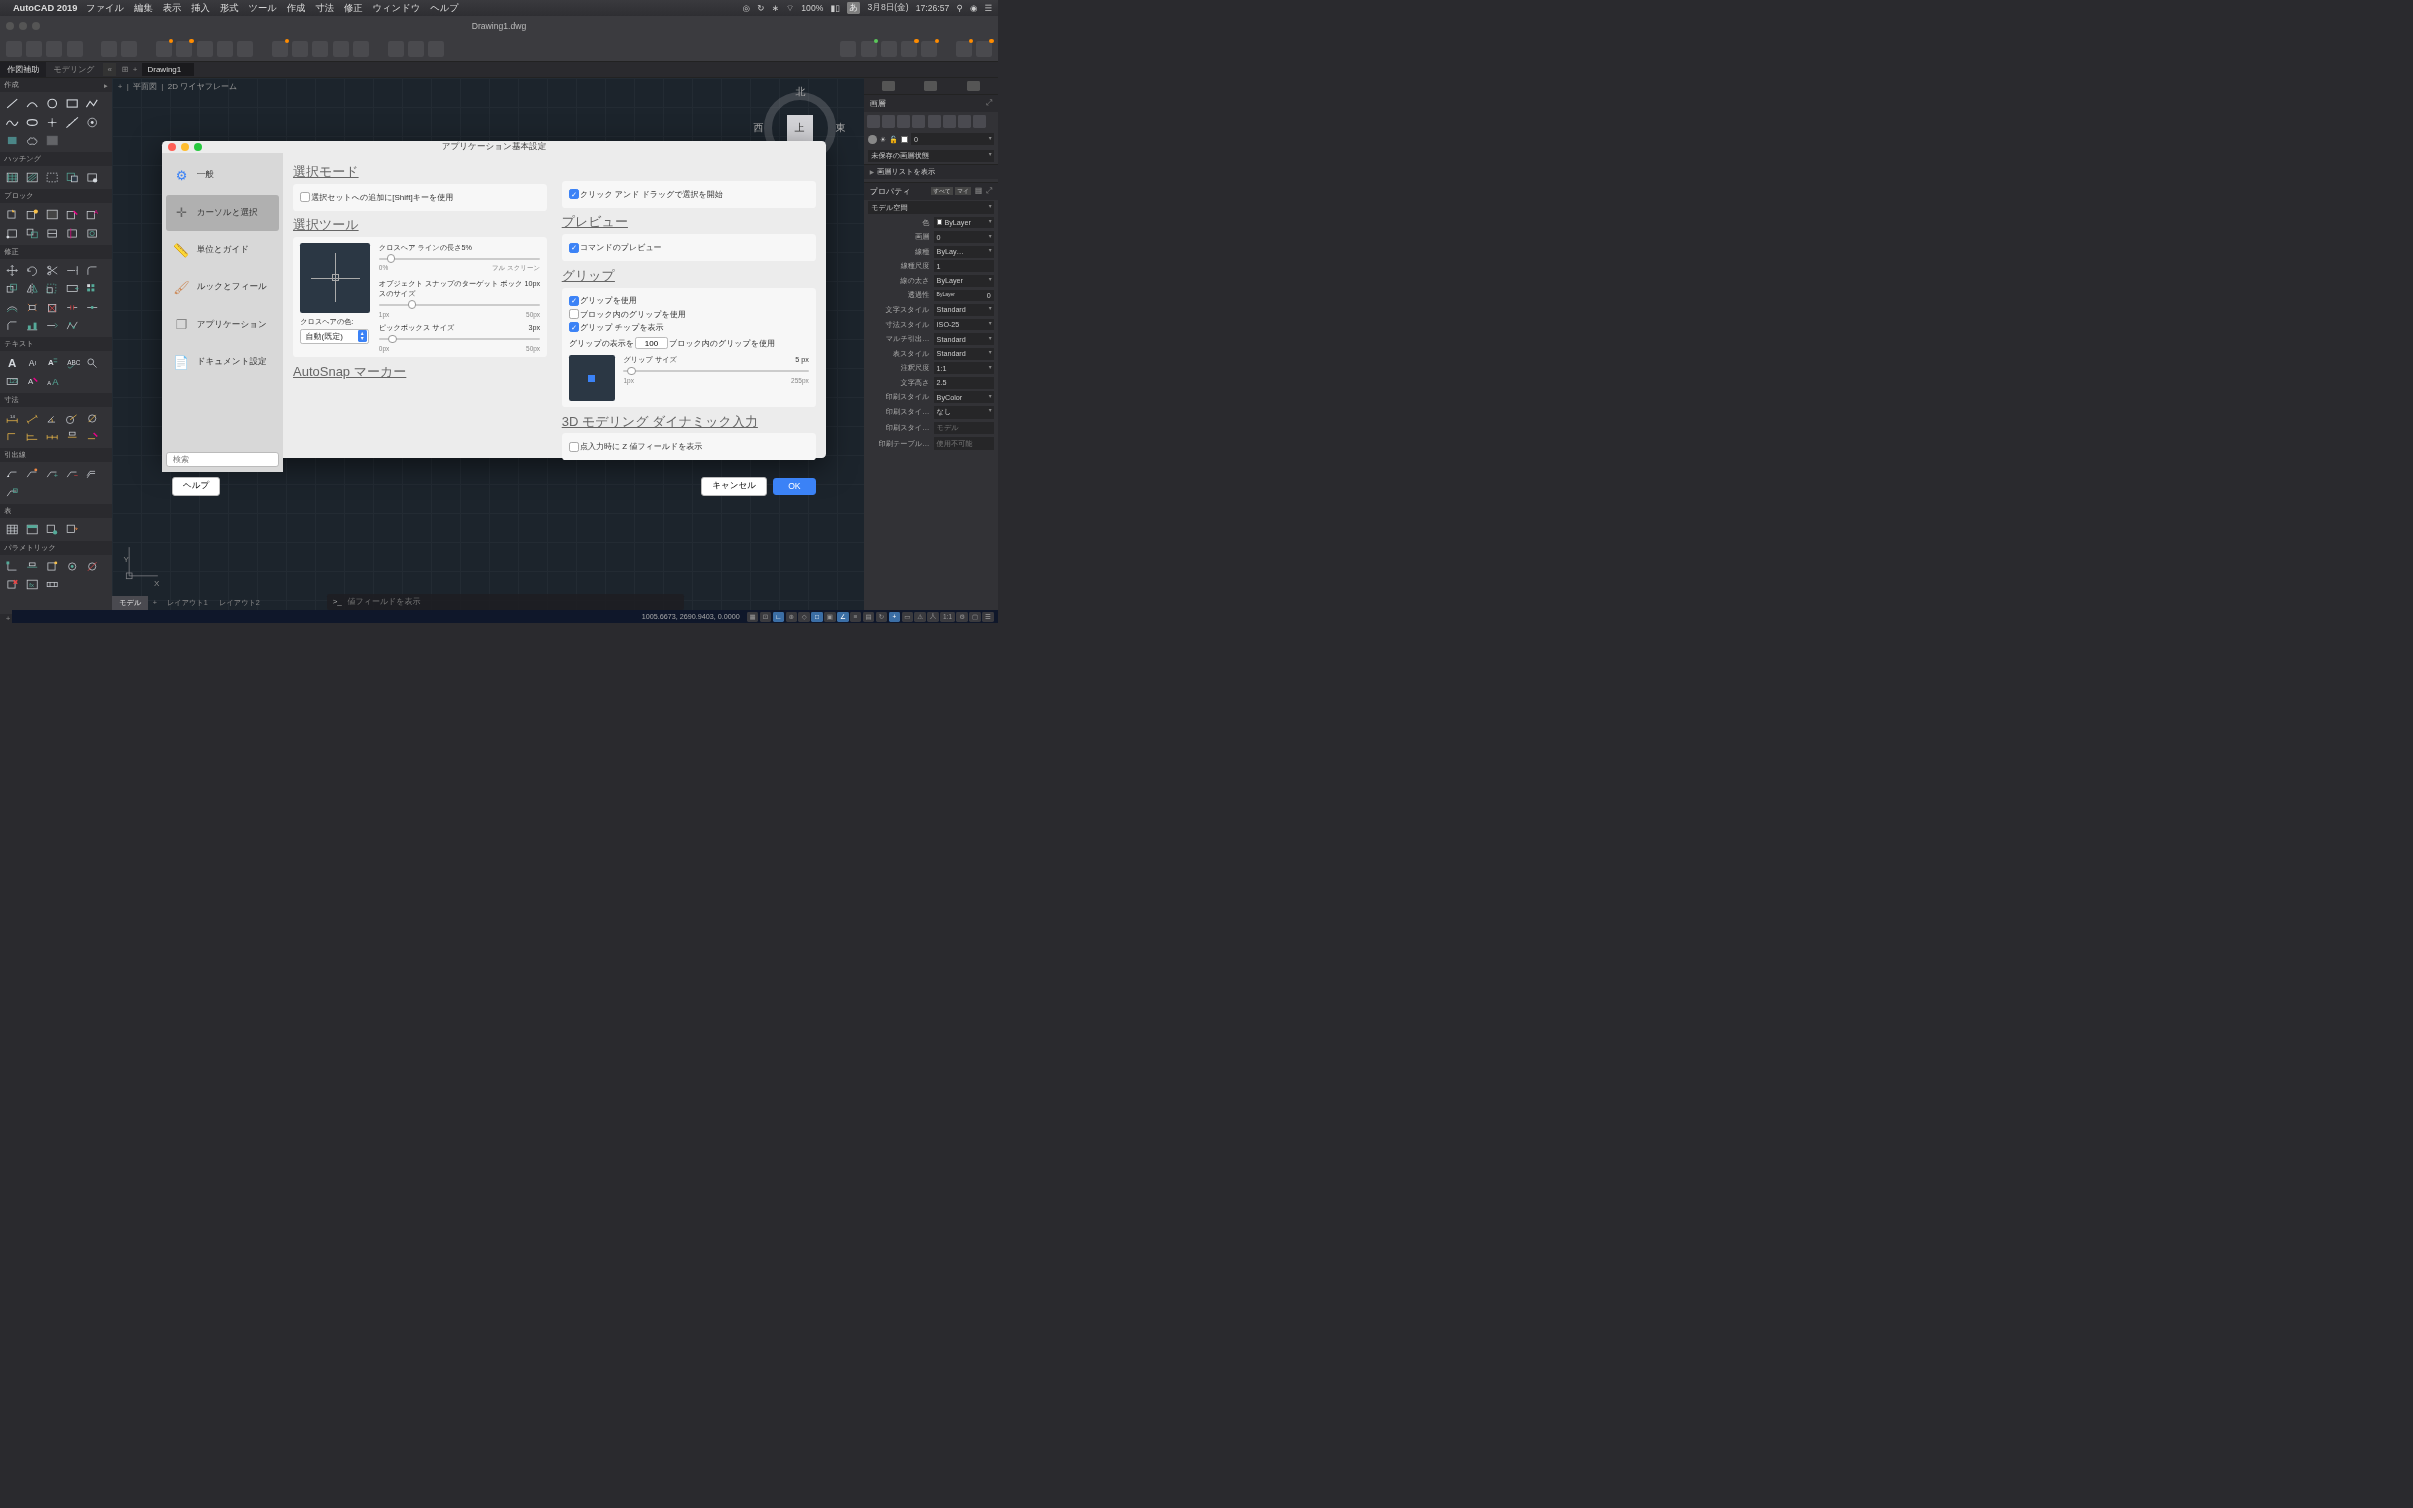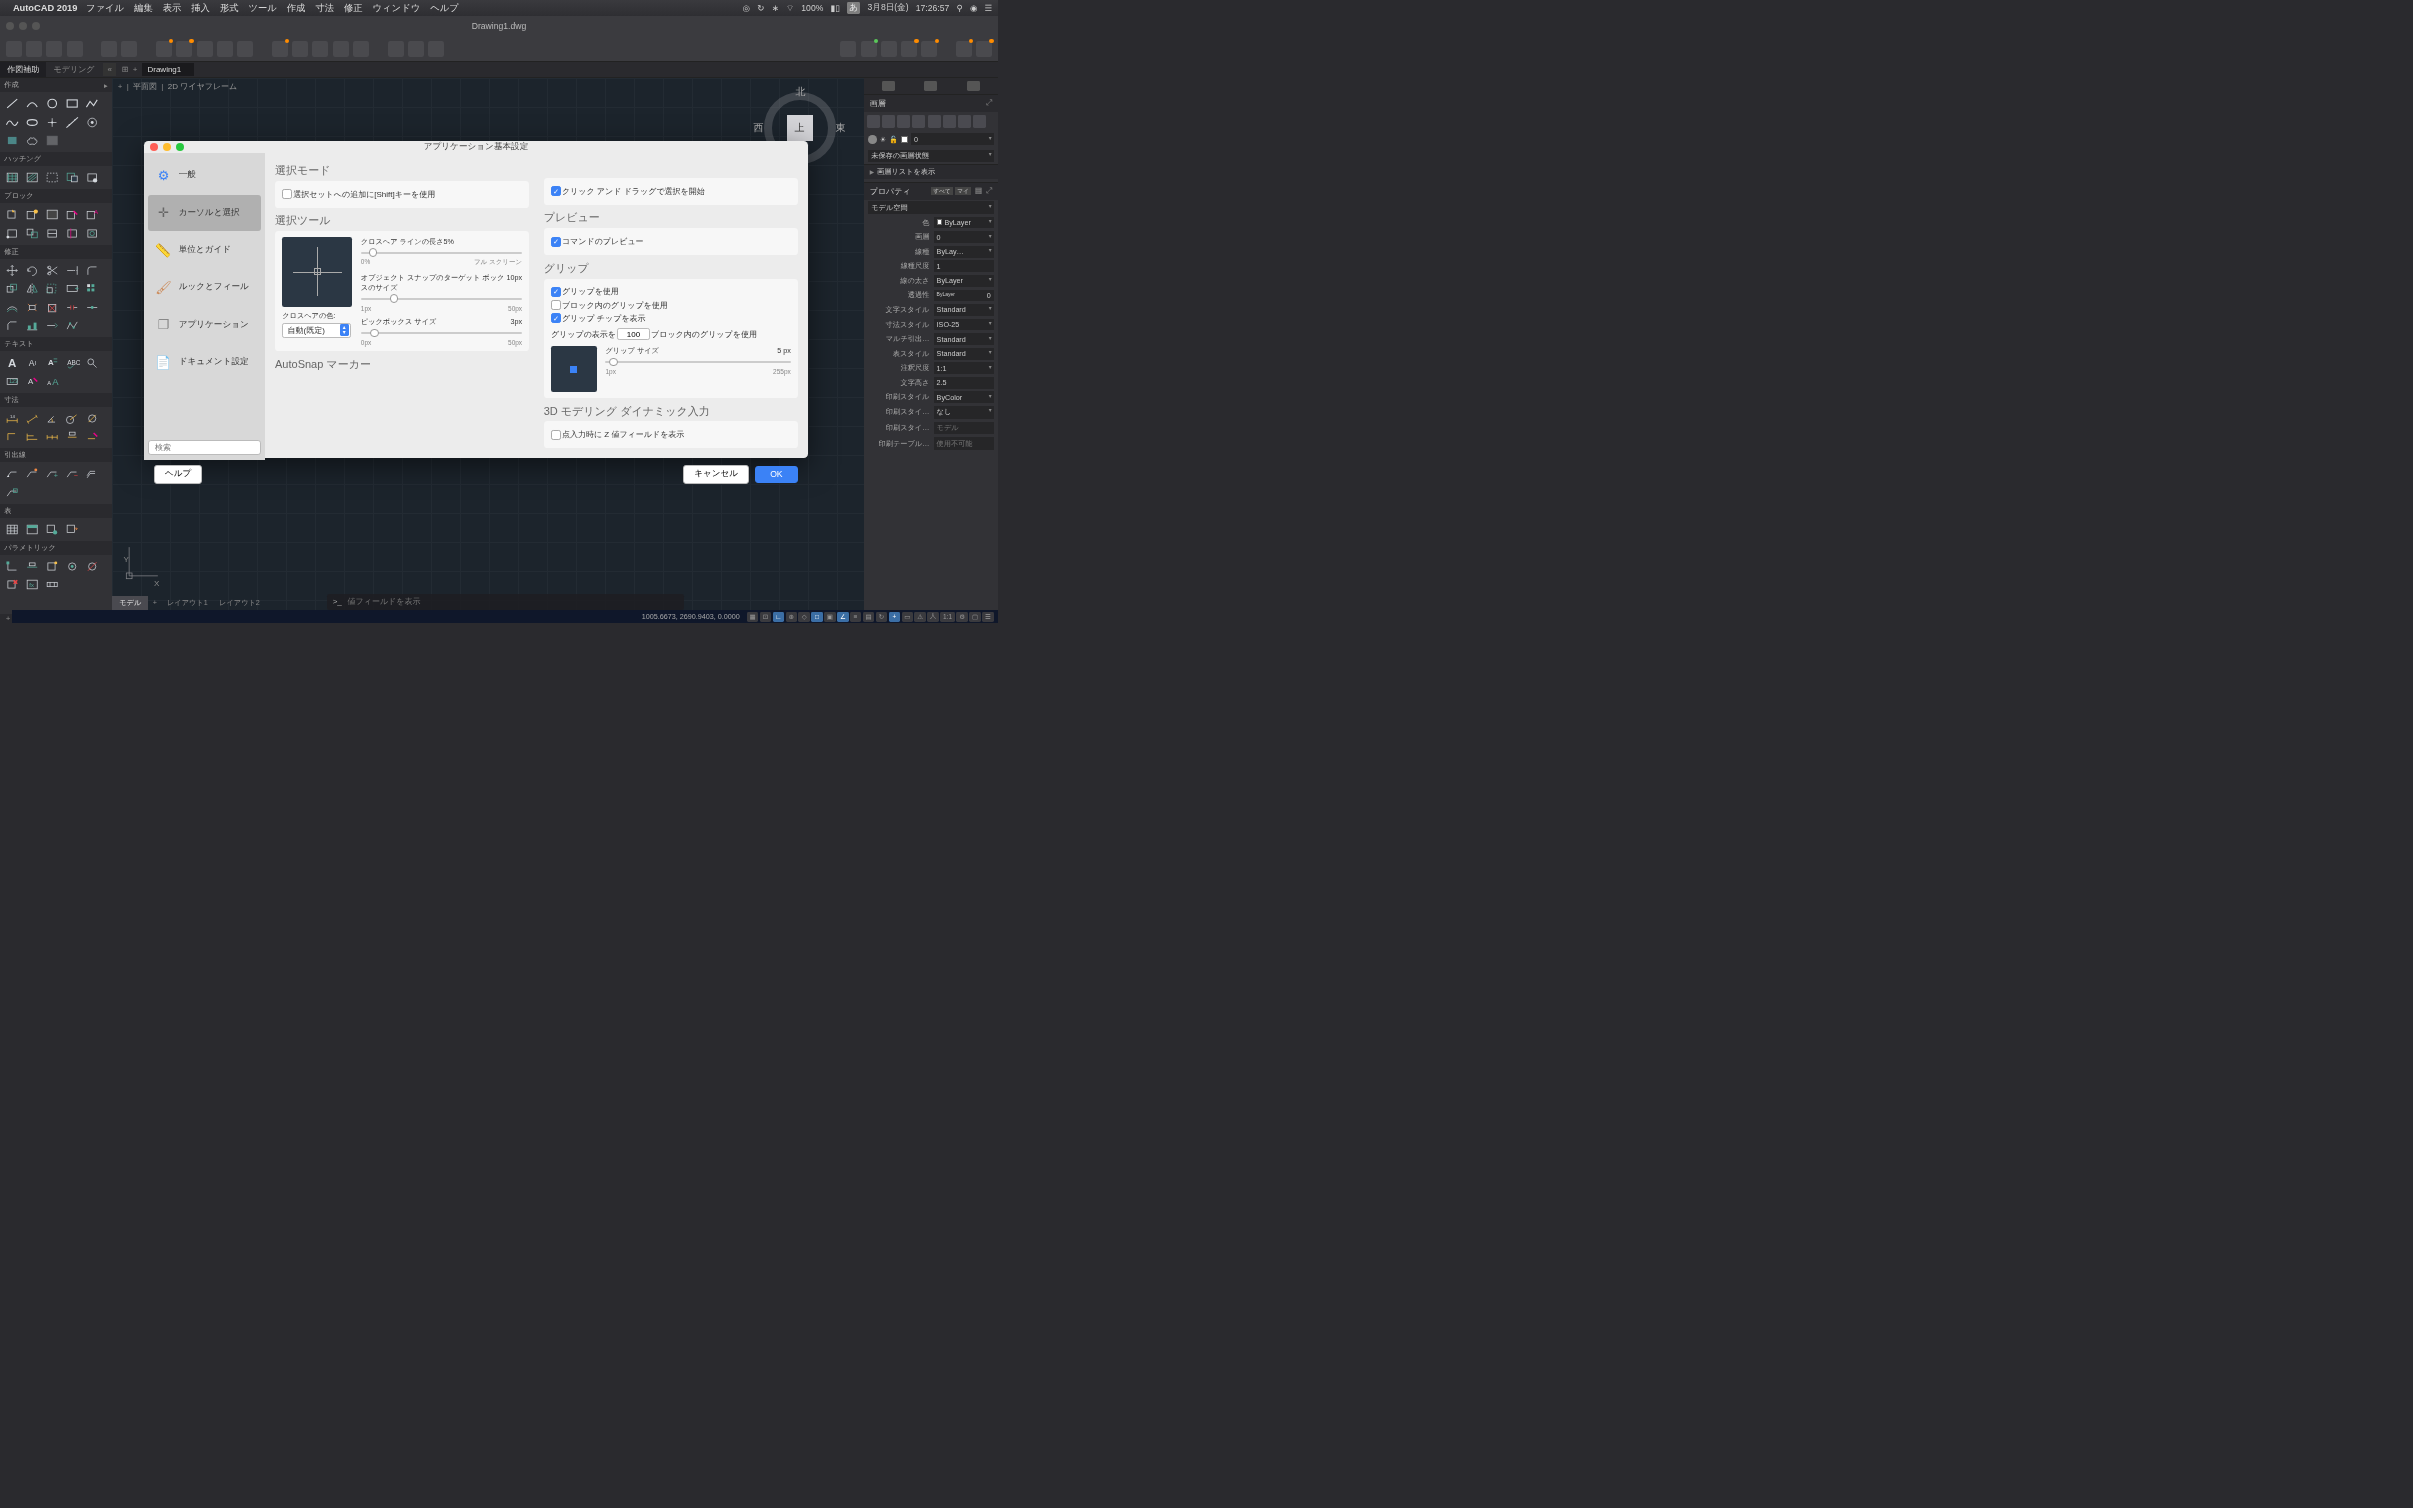--- a/index.html
+++ b/index.html
@@ -66,33 +66,33 @@
 .rp-tool-row { display: flex; gap: 2.2px; padding: 2.9px; flex-wrap: wrap; }
 .rp-tool { width: 13px; height: 13px; background: #4a4a50; border-radius: 1.4px; }
 .rp-row { display: flex; align-items: center; padding: 1.4px 4.3px; font-size: 7.2px; }
 .rp-row .label { flex: 1; color: #aaa; text-align: right; padding-right: 4.3px; }
 .rp-row .val { width: 60px; background: #262628; padding: 1.4px 2.9px; color: #ccc; position: relative; }
 .rp-row .val.dd::after { content:'▾'; position:absolute; right:2.2px; color:#888; font-size:5.7px;}
 .rp-section { padding: 2.2px 5.7px; background: #2a2a2e; color: #ccc; font-size: 7.2px; border-top: 0.7px solid #222; display:flex; align-items:center; gap:2.9px;}
 .rp-section .tri { color:#888; font-size:5.7px;}
 
 
-.dialog { position: absolute; top: 141px; left: 144px; width: 664px; height: 317px; background: #ececec; border-radius: 4.3px; box-shadow: 0 7.2px 29px rgba(0,0,0,.5); color: #333; display: flex; flex-direction: column; }
+.dialog { position: absolute; top: 141px; left: 162px; width: 664px; height: 317px; background: #ececec; border-radius: 4.3px; box-shadow: 0 7.2px 29px rgba(0,0,0,.5); color: #333; display: flex; flex-direction: column; }
 .dlg-titlebar { height: 16px; display: flex; align-items: center; justify-content: center; position: relative; font-size: 8.6px; color: #444; }
 .dlg-traffic { position: absolute; left: 5.7px; display: flex; gap: 5px; }
 .dlg-tl { width: 8px; height: 8px; border-radius: 50%; }
 .dlg-body { flex: 1; display: flex; }
 .dlg-sidebar { width: 121px; background: #d8d8d8; display: flex; flex-direction: column; padding: 4.3px; gap: 1.4px; }
 .dlg-side-item { display: flex; align-items: center; gap: 7.2px; padding: 10px 7.2px; border-radius: 2.9px; font-size: 8.6px; color: #333; }
 .dlg-side-item.active { background: #b0b0b0; }
 .dlg-side-icon { width: 16px; height: 16px; display: flex; align-items: center; justify-content: center; font-size: 13px; }
 .dlg-search { margin-top: auto; }
 .dlg-search input { width: 100%; border-radius: 2.9px; border: 0.7px solid #bbb; padding: 2.2px 5.7px; font-size: 8px; background: #fff; }
 .dlg-content { flex: 1; padding: 5.7px 10px; overflow: auto; font-size: 8px; }
-.dlg-section-title { color: #666; font-size: 11px; margin: 4.3px 0 2.9px; }
+.dlg-section-title { color: #666; font-size: 13px; margin: 4.3px 0 2.9px; text-decoration: underline; }
 .dlg-group { background: #f7f7f7; border-radius: 3.6px; padding: 5.7px 7.2px; margin-bottom: 5.7px; }
 .dlg-row { display: flex; align-items: center; gap: 1px; margin: 2.2px 0; }
 .dlg-check { width: 10px; height: 10px; border: 0.7px solid #aaa; border-radius: 2.2px; background: #fff; display: flex; align-items: center; justify-content: center; font-size: 7.2px; }
 .dlg-check.checked { background: #3b82f6; border-color: #3b82f6; color: #fff; }
 .dlg-cols { display: flex; gap: 14.4px; }
 .dlg-col { flex: 1; }
 .preview-box { width: 70px; height: 70px; background: #2b3744; border-radius: 2.2px; display: flex; align-items: center; justify-content: center; color: #888; position: relative; }
 .preview-box .cross-v { position: absolute; width: 0.7px; height: 70%; background: #aaa; }
 .preview-box .cross-h { position: absolute; height: 0.7px; width: 70%; background: #aaa; }
 .preview-box .box { position: absolute; width: 7.2px; height: 7.2px; border: 0.7px solid #aaa; }

